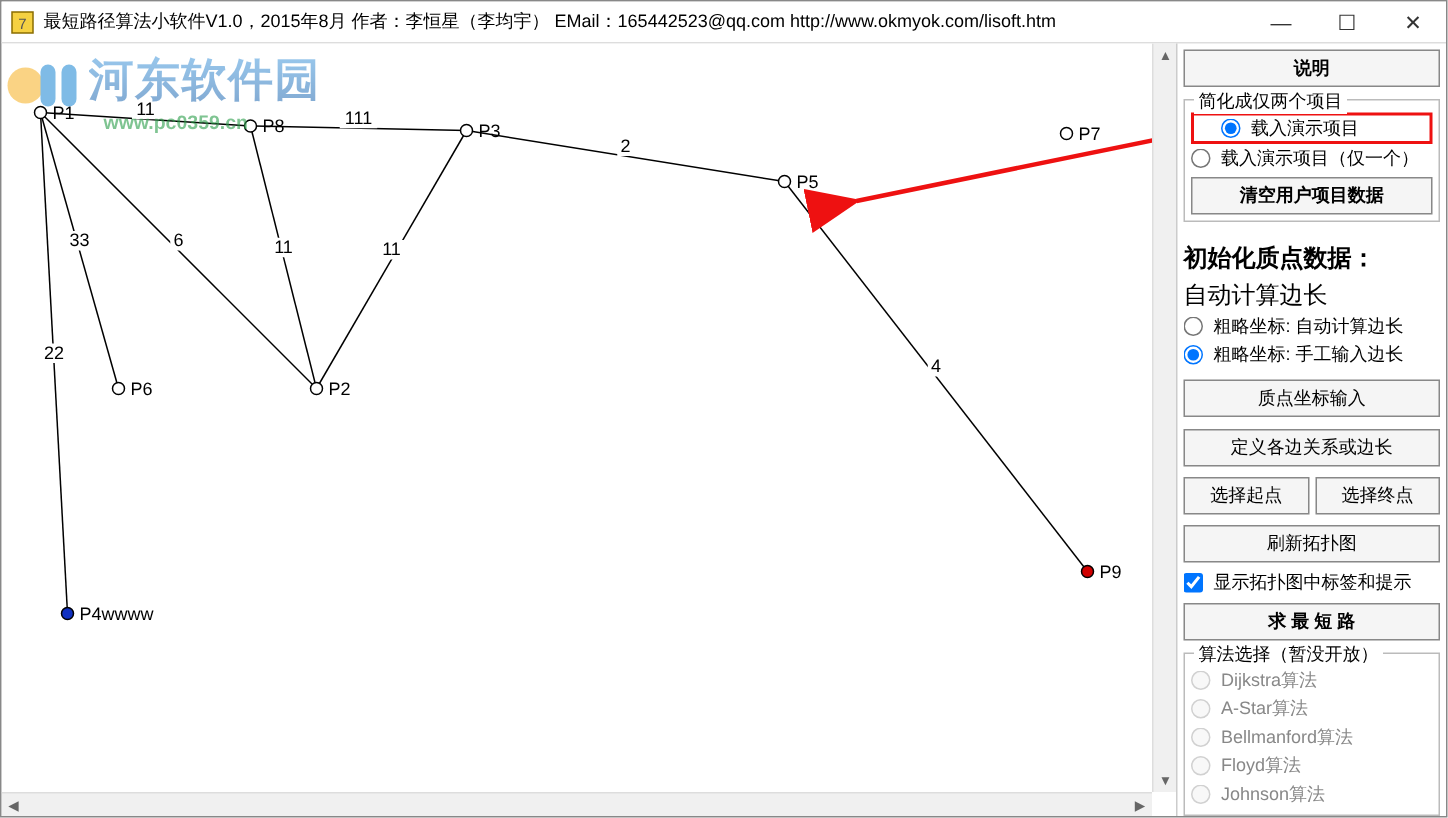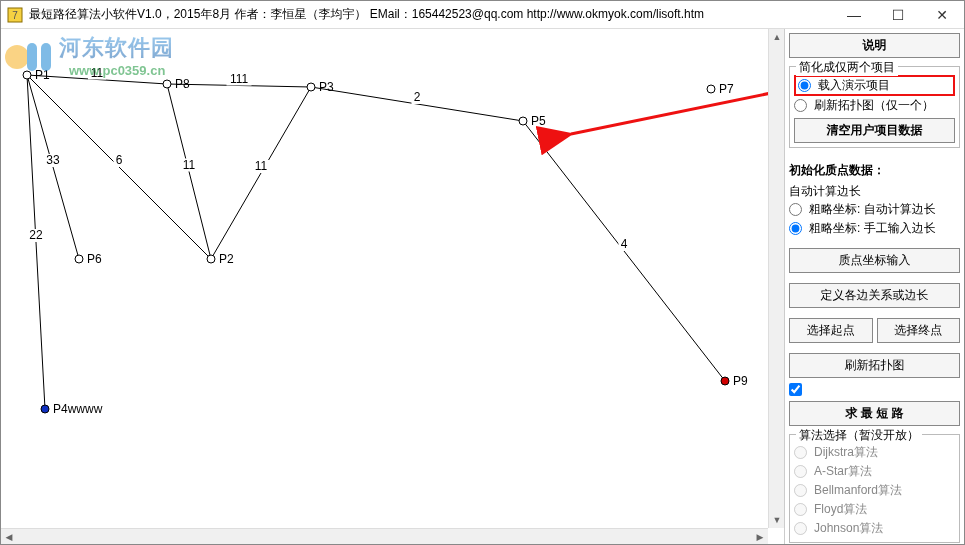--- a/index.html
+++ b/index.html
@@ -72,21 +72,21 @@
   .canvas-svg {
     position: absolute; top: 0; left: 0; width: 100%; height: 100%;
   }
   .watermark {
     position: absolute;
     top: 4px; left: 0;
     opacity: 0.6;
     pointer-events: none;
   }
   .wm-text {
-    font-size: 22px;
+    font-size: 30px;
     font-weight: bold;
     background: linear-gradient(180deg,#5aa9e6,#2b6cb0);
     -webkit-background-clip: text;
     background-clip: text;
     color: transparent;
     letter-spacing: 1px;
     font-family: Liberation Serif, serif;
   }
   .wm-url {
     font-size: 13px;
@@ -127,28 +127,28 @@
   .radio-row, .check-row {
     display: flex;
     align-items: center;
     gap: 4px;
     padding: 1px 0;
     font-size: 12px;
   }
   .radio-row input, .check-row input { margin: 0 3px 0 0; }
   .radio-row.disabled, .radio-row.disabled label { color: #888; }
   .label-line {
-    font-size: 12px;
+    font-size: 16px;
     padding: 2px 0 0 0;
   }
   .two-btn-row { display: flex; gap: 4px; }
   .two-btn-row .side-btn { flex: 1; }
   .highlight-box {
     border: 2px solid #e11;
-    padding: 0 2px;
+    padding: 0 18px;
   }
   .arrow-overlay {
     position: absolute;
     pointer-events: none;
   }
   .hr-gap { height: 6px; }
 </style>
 </head>
 <body>
 
@@ -252,21 +252,21 @@
     <div class="side-btn" style="font-weight:bold">说明</div>
 
     <div class="group-box">
       <div class="legend">简化成仅两个项目</div>
       <div class="radio-row highlight-box">
         <input type="radio" name="proj" checked="" style="">
         <label>载入演示项目</label>
       </div>
       <div class="radio-row">
         <input type="radio" name="proj" style="">
-        <label>刷新拓扑图（仅一个）</label>
+        <label>载入演示项目（仅一个）</label>
       </div>
       <div class="side-btn" style="margin-top:3px;font-weight:bold">清空用户项目数据</div>
     </div>
 
     <div class="label-line" style="margin-top:10px;font-weight:bold">初始化质点数据：</div>
 
     <div class="group-box" style="border:none;padding:0;margin-top:0">
       <div class="label-line">自动计算边长</div>
       <div class="radio-row">
         <input type="radio" name="coord" style="">
@@ -285,20 +285,21 @@
     <div class="hr-gap"></div>
     <div class="two-btn-row">
       <div class="side-btn">选择起点</div>
       <div class="side-btn">选择终点</div>
     </div>
     <div class="hr-gap"></div>
     <div class="side-btn">刷新拓扑图</div>
 
     <div class="check-row" style="margin-top:2px">
       <input type="checkbox" checked="" style="">
+      <label>显示拓扑图中标签和提示</label>
     </div>
 
     <div class="side-btn" style="font-weight:bold;margin-top:2px">求 最 短 路</div>
 
     <div class="group-box">
       <div class="legend">算法选择（暂没开放）</div>
       <div class="radio-row disabled">
         <input type="radio" name="algo" disabled="" style="">
         <label>Dijkstra算法</label>
       </div>

